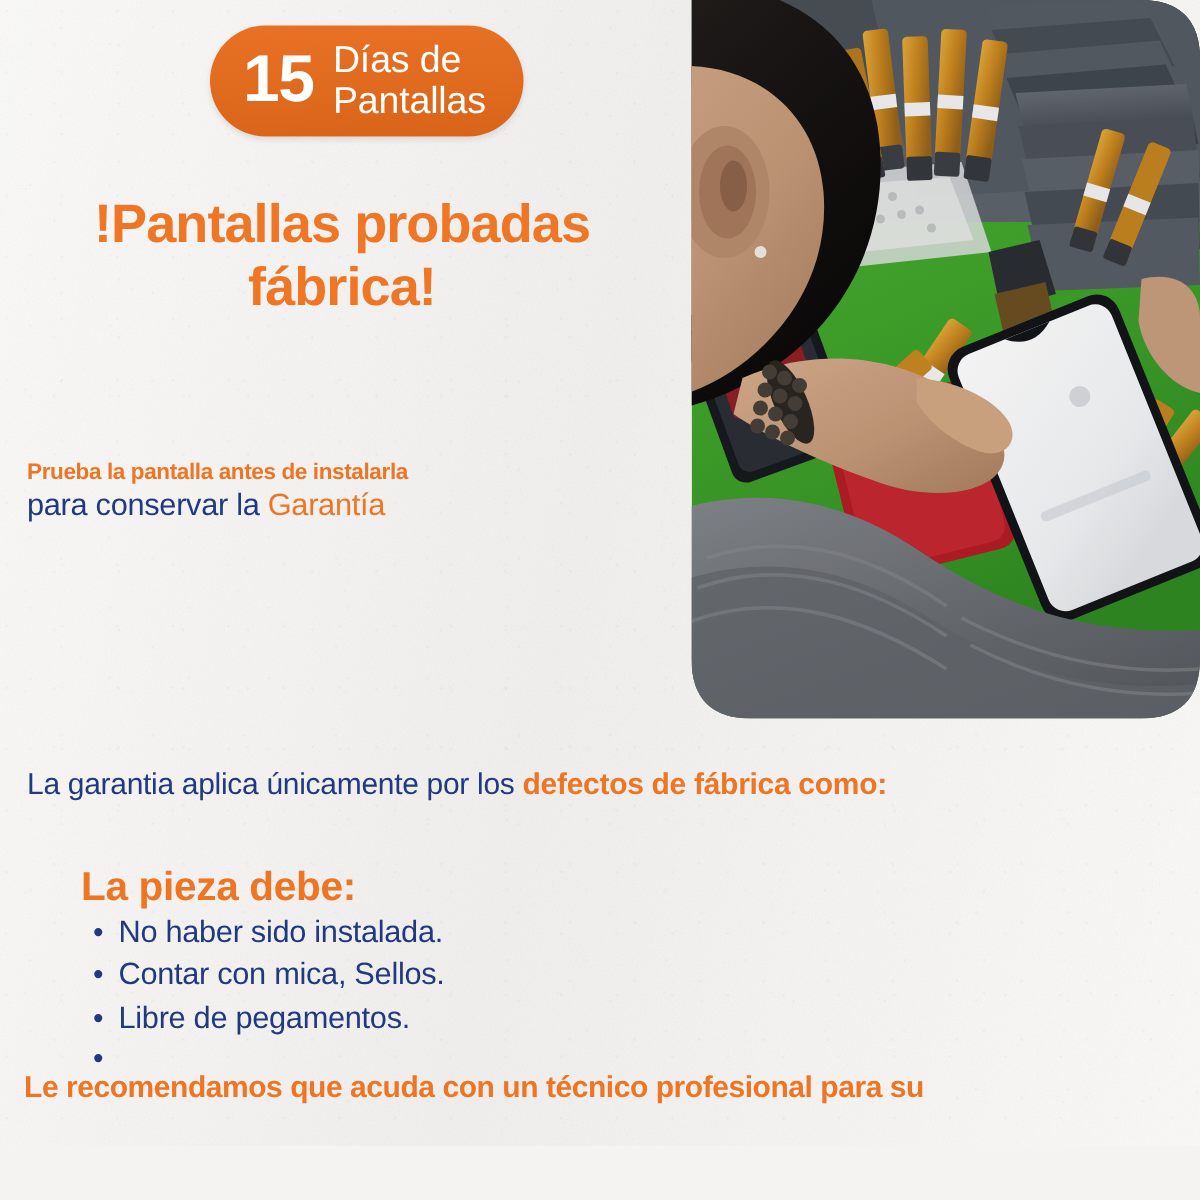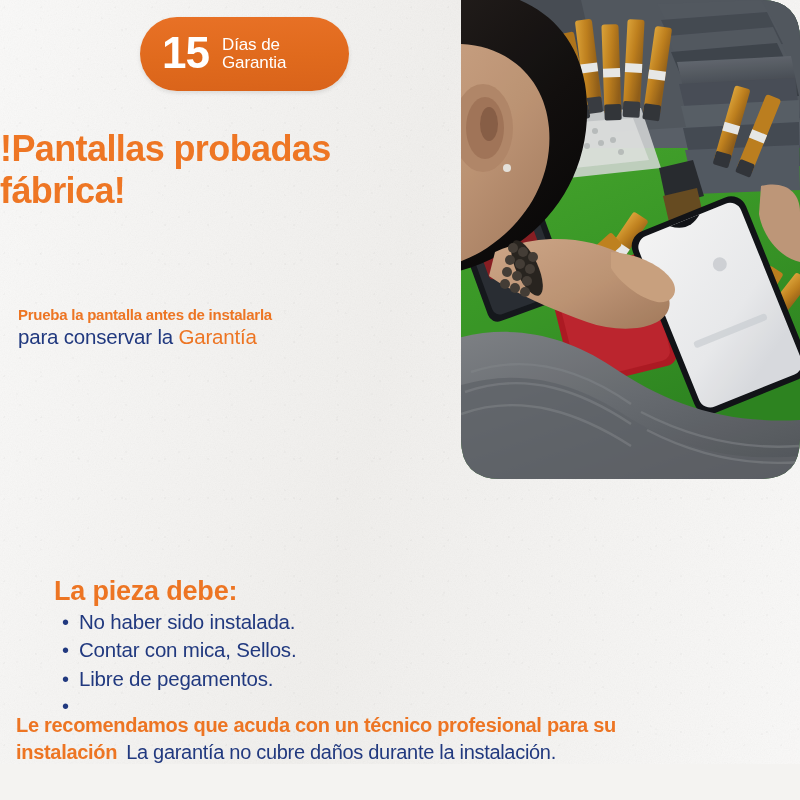--- a/index.html
+++ b/index.html
@@ -58,32 +58,33 @@
     color: #ffffff;
     font-size: 44px;
     font-weight: bold;
     line-height: 1;
     letter-spacing: -1px;
     margin-right: 13px;
     margin-top: -2px;
   }
   .badge-words {
     color: #ffffff;
-    font-size: 17px;
+    font-size: 25px;
     font-weight: normal;
     line-height: 1.08;
     letter-spacing: -0.1px;
   }
 
   
   .hero {
     position: absolute;
     left: 0px;
     top: 128px;
     width: 456px;
+    text-align: center;
     color: #ee7624;
     font-size: 36px;
     font-weight: bold;
     line-height: 1.18;
     letter-spacing: -0.6px;
   }
 
   
   .sub {
     position: absolute;
@@ -200,21 +201,21 @@
         </feComponentTransfer>
       </filter>
     </defs>
     <rect width="800" height="800" filter="url(#noiseFilter)" fill="#ffffff"></rect>
   </svg>
 
   <div class="badge">
     <span class="badge-num">15</span>
     <span class="badge-words">
       <span>Días de</span><br>
-      <span>Garantia</span>
+      <span>Pantallas</span>
     </span>
   </div>
 
   <div class="hero">
     <div>!Pantallas probadas</div>
     <div>fábrica!</div>
   </div>
 
   <div class="sub">
     <div class="sub-line1">Prueba la pantalla antes de instalarla</div>
@@ -457,20 +458,21 @@
           <path d="M 180 412 C 230 438 282 450 338 446"></path>
           <path d="M 186 430 C 236 456 288 466 339 462"></path>
         </g>
 
         <rect width="339" height="479" fill="#0c1a12" opacity="0.05"></rect>
       </g>
     </svg>
   </div>
 
   <div class="copy">
+    <div><span>La garantia aplica únicamente por los </span><span class="em">defectos de fábrica como:</span></div>
   </div>
 
   <div class="piece-head">La pieza debe:</div>
 
   <ul class="bullets">
     <li>
       <span class="dot">•</span>
       <span>No haber sido instalada.</span>
     </li>
     <li>
@@ -481,16 +483,15 @@
       <span class="dot">•</span>
       <span>Libre de pegamentos.</span>
     </li>
     <li>
       <span class="dot">•</span>
     </li>
   </ul>
 
   <div class="footer">
     <div class="em">Le recomendamos que acuda con un técnico profesional para su</div>
-    <div><span class="em">instalación</span><span class="gap"></span><span>La garantía no cubre daños durante la instalación.</span></div>
   </div>
 
 </div>
 
 </body></html>

